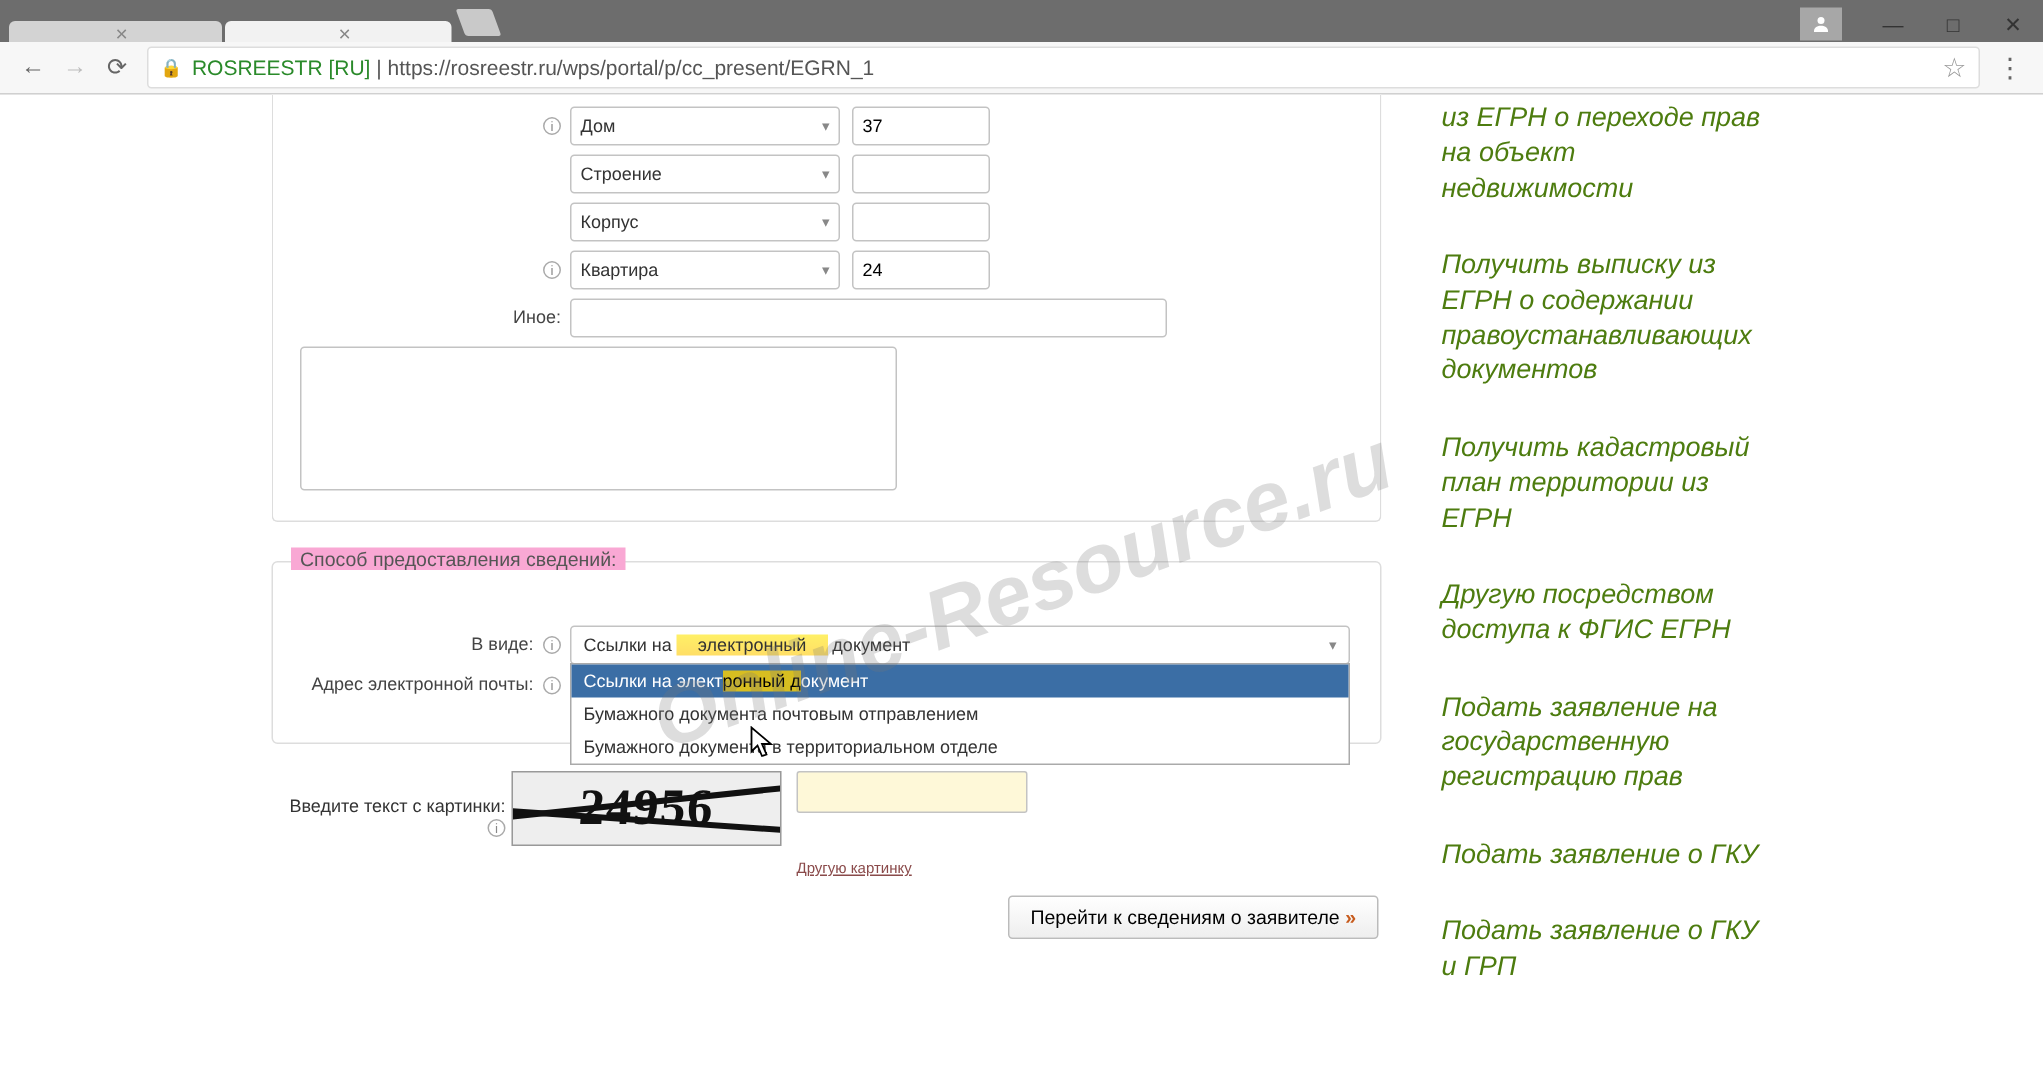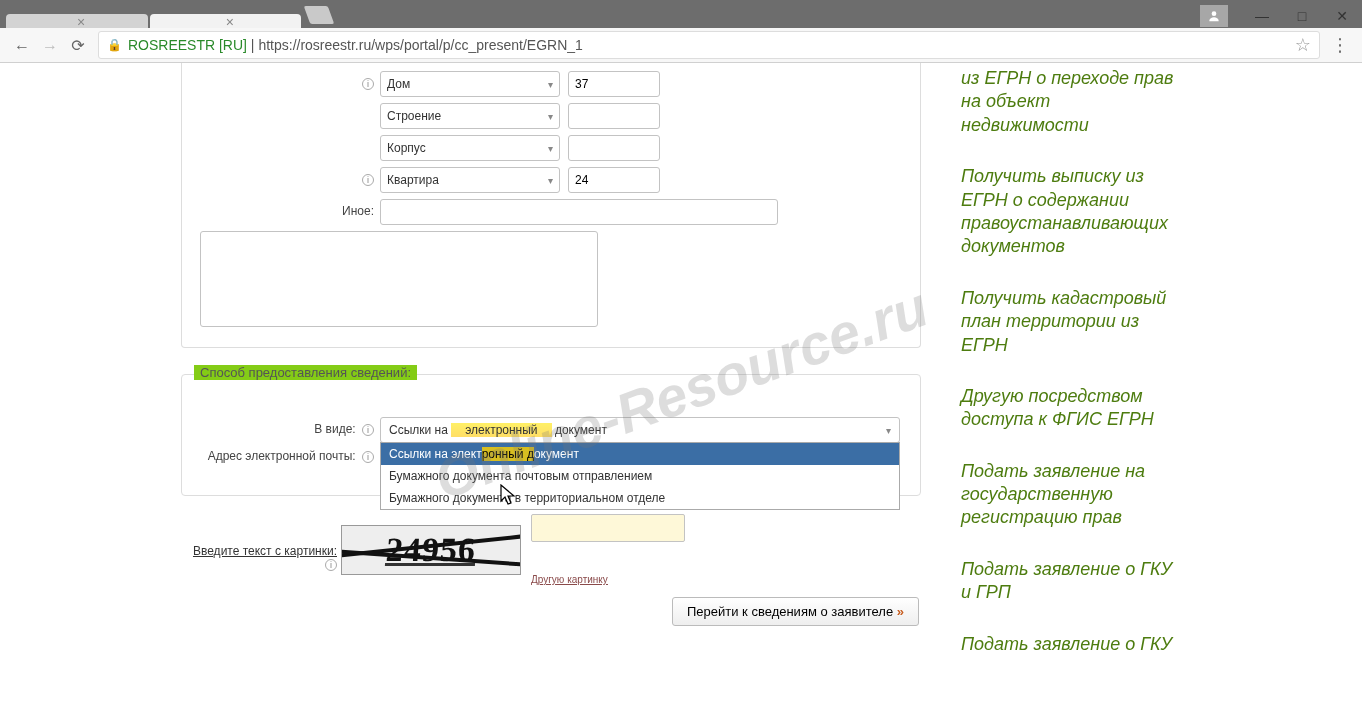--- a/index.html
+++ b/index.html
@@ -31,41 +31,41 @@
   
   
   .page { position: relative; height: calc(722px - 62px); overflow: hidden; }
   .watermark { position: absolute; top: 50%; left: 50%; transform: translate(-50%, -50%) rotate(-20deg); font-size: 56px; font-style: italic; font-weight: bold; color: rgba(120,120,120,0.25); pointer-events: none; z-index: 100; white-space: nowrap; }
   
   .content-wrap { display: flex; justify-content: center; padding-top: 0; }
   .main-panel { width: 740px; background: #fff; }
   
   .form-section { border: 1px solid #ddd; border-radius: 4px; padding: 14px 18px 14px 18px; margin: 0 0 18px 0; position: relative; }
   .form-section.no-top { border-top: none; border-radius: 0 0 4px 4px; padding-top: 8px; }
-  .fieldset-legend { position: absolute; top: -10px; left: 12px; background: #84cc16; padding: 0 6px; font-size: 13px; color: #555; }
+  .fieldset-legend { position: absolute; top: -10px; left: 12px; background: #f9a8d4; padding: 0 6px; font-size: 13px; color: #555; }
   
   .form-row { display: flex; align-items: flex-start; margin-bottom: 6px; }
   .form-label { width: 180px; text-align: right; padding-right: 6px; padding-top: 5px; font-size: 12px; color: #444; }
   .info-dot { display: inline-block; width: 12px; height: 12px; border: 1px solid #aaa; border-radius: 50%; font-size: 9px; line-height: 11px; text-align: center; color: #888; margin-left: 3px; vertical-align: middle; }
   .select-box { width: 180px; height: 26px; border: 1px solid #c3c3c3; border-radius: 3px; background: #fff; display: flex; align-items: center; padding: 0 6px; font-size: 12px; position: relative; cursor: pointer; }
   .select-box .sel-arrow { margin-left: auto; color: #888; font-size: 10px; }
   .text-input { width: 92px; height: 26px; border: 1px solid #c3c3c3; border-radius: 3px; padding: 0 6px; margin-left: 8px; font-size: 12px; }
   .wide-input { width: 398px; height: 26px; border: 1px solid #c3c3c3; border-radius: 3px; padding: 0 6px; font-size: 12px; }
   .textarea-box { width: 398px; height: 96px; border: 1px solid #c3c3c3; border-radius: 3px; padding: 6px; font-size: 12px; resize: none; }
   
   .wide-select { width: 520px; height: 26px; border: 1px solid #c3c3c3; border-radius: 3px; display: flex; align-items: center; padding: 0 8px; font-size: 12px; cursor: pointer; position: relative; background: #fff; }
   .wide-select .sel-arrow { margin-left: auto; color: #888; font-size: 10px; }
   .highlight-yellow { background: linear-gradient(to bottom, rgba(255,230,0,0.6), rgba(255,200,0,0.6)); padding: 0 14px; }
   
   .dropdown-panel { position: absolute; top: 100%; left: -1px; right: -1px; background: #fff; border: 1px solid #aaa; z-index: 50; }
   .dd-item { padding: 4px 8px; font-size: 12px; cursor: pointer; }
   .dd-item.selected { background: #3b6ea5; color: #fff; }
   .dd-item .hl { background: rgba(255,210,0,0.8); color: #000; }
   
-  .captcha-row { display: flex; align-items: center; margin-top: 10px; text-decoration: underline; }
+  .captcha-row { display: flex; align-items: flex-start; margin-top: 10px; }
   .captcha-label { width: 160px; text-align: right; padding-right: 4px; padding-top: 16px; font-size: 12px; }
   .captcha-img { width: 180px; height: 50px; border: 1px solid #999; background: #eee; display: flex; align-items: center; justify-content: center; position: relative; overflow: hidden; }
   .captcha-txt { font-family: 'Times New Roman', serif; font-size: 34px; font-weight: bold; letter-spacing: 1px; color: #111; transform: skewX(-4deg); }
   .captcha-strike { position: absolute; width: 110%; height: 4px; background: #111; }
   .captcha-input { width: 154px; height: 28px; border: 1px solid #c3c3c3; background: #fef8d8; border-radius: 2px; margin-left: 10px; padding: 0 6px; }
   .captcha-refresh { font-size: 10px; color: #8a4a4a; text-decoration: underline; margin-left: 10px; margin-top: 32px; cursor: pointer; }
   
   .submit-row { display: flex; justify-content: flex-end; margin: 12px 0 0 0; padding: 0 2px; }
   .submit-btn { border: 1px solid #bbb; border-radius: 3px; background: linear-gradient(#fff,#eee); padding: 6px 14px; font-size: 13px; cursor: pointer; }
   .submit-btn .arrow2 { color: #c75c1e; font-weight: bold; }
@@ -207,22 +207,22 @@
       </div>
 
     </div>
 
     <div class="sidebar">
       <div class="side-link">из ЕГРН о переходе прав на объект недвижимости</div>
       <div class="side-link">Получить выписку из ЕГРН о содержании правоустанавливающих документов</div>
       <div class="side-link">Получить кадастровый план территории из ЕГРН</div>
       <div class="side-link">Другую посредством доступа к ФГИС ЕГРН</div>
       <div class="side-link">Подать заявление на государственную регистрацию прав</div>
+      <div class="side-link">Подать заявление о ГКУ</div>
       <div class="side-link">Подать заявление о ГКУ и ГРП</div>
-      <div class="side-link">Подать заявление о ГКУ</div>
     </div>
   </div>
 
   <div class="cursor-overlay">
     <svg class="cursor-arrow-svg" width="18" height="24" viewBox="0 0 18 24">
       <path d="M1 1 L1 17 L5 13 L8 20 L11 19 L8 12 L14 12 Z" fill="#fff" stroke="#000" stroke-width="1.2"></path>
     </svg>
   </div>
 </div>
 

